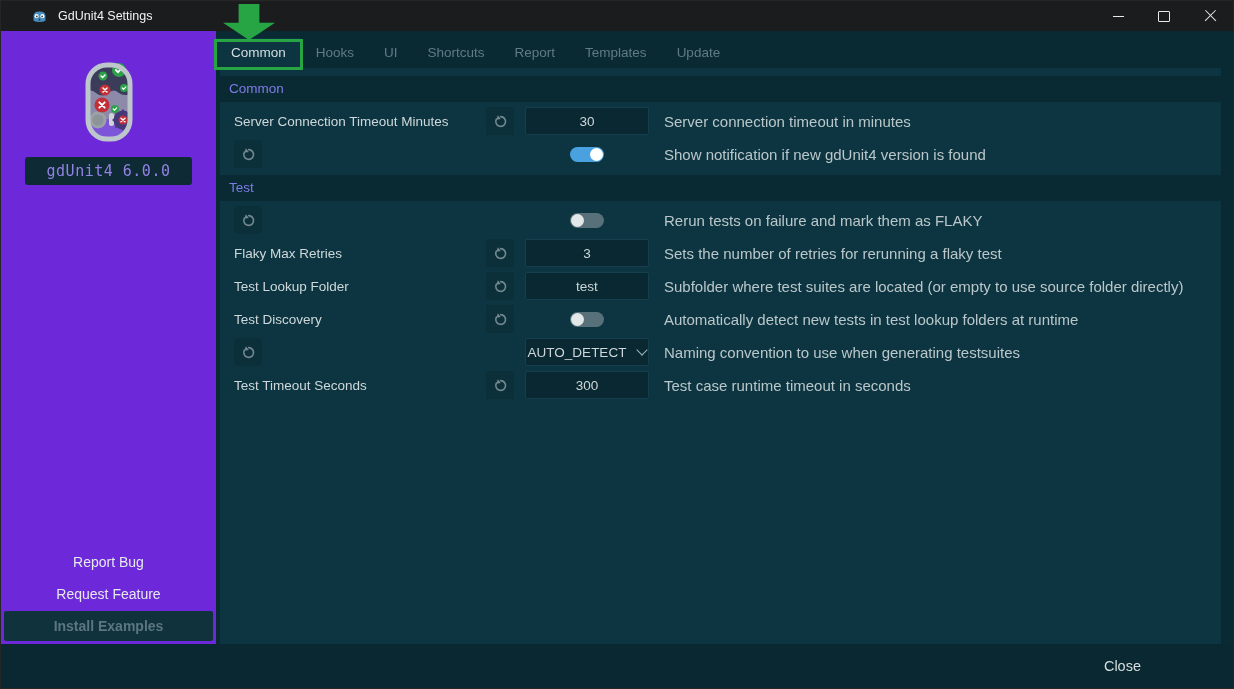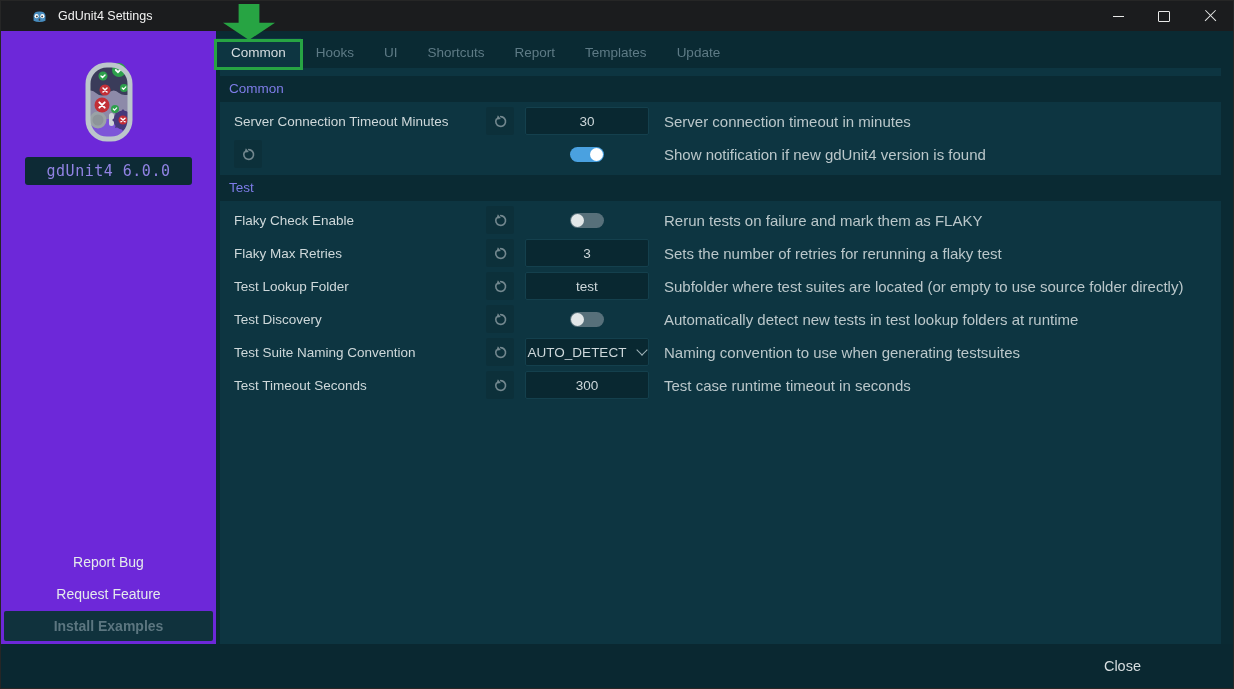--- a/index.html
+++ b/index.html
@@ -190,21 +190,20 @@
             </button>
             <div class="vcell">
               <div class="toggle on">
                 <span class="knob"></span>
               </div>
             </div>
             <span class="sdesc">Show notification if new gdUnit4 version is found</span>
           </div>
           <div class="section-header">Test</div>
           <div class="srow">
-            <span class="slabel">Flaky Check Enable</span>
             <button class="reset-btn">
               <svg viewBox="0 0 16 16">
                 <path d="M8.2 2.8 a5.2 5.2 0 1 1 -4.6 2.7" fill="none" stroke="#73888f" stroke-width="1.7" stroke-linecap="round"></path>
                 <path d="M5.2 1.2 L3.4 6.2 L8.3 5.2 Z" fill="#73888f"></path>
               </svg>
             </button>
             <div class="vcell">
               <div class="toggle off">
                 <span class="knob"></span>
               </div>
@@ -246,21 +245,20 @@
               </svg>
             </button>
             <div class="vcell">
               <div class="toggle off">
                 <span class="knob"></span>
               </div>
             </div>
             <span class="sdesc">Automatically detect new tests in test lookup folders at runtime</span>
           </div>
           <div class="srow">
-            <span class="slabel">Test Suite Naming Convention</span>
             <button class="reset-btn">
               <svg viewBox="0 0 16 16">
                 <path d="M8.2 2.8 a5.2 5.2 0 1 1 -4.6 2.7" fill="none" stroke="#73888f" stroke-width="1.7" stroke-linecap="round"></path>
                 <path d="M5.2 1.2 L3.4 6.2 L8.3 5.2 Z" fill="#73888f"></path>
               </svg>
             </button>
             <div class="vcell">
               <div class="val-select">
                 <span>AUTO_DETECT</span>
                 <span class="chev"></span>

